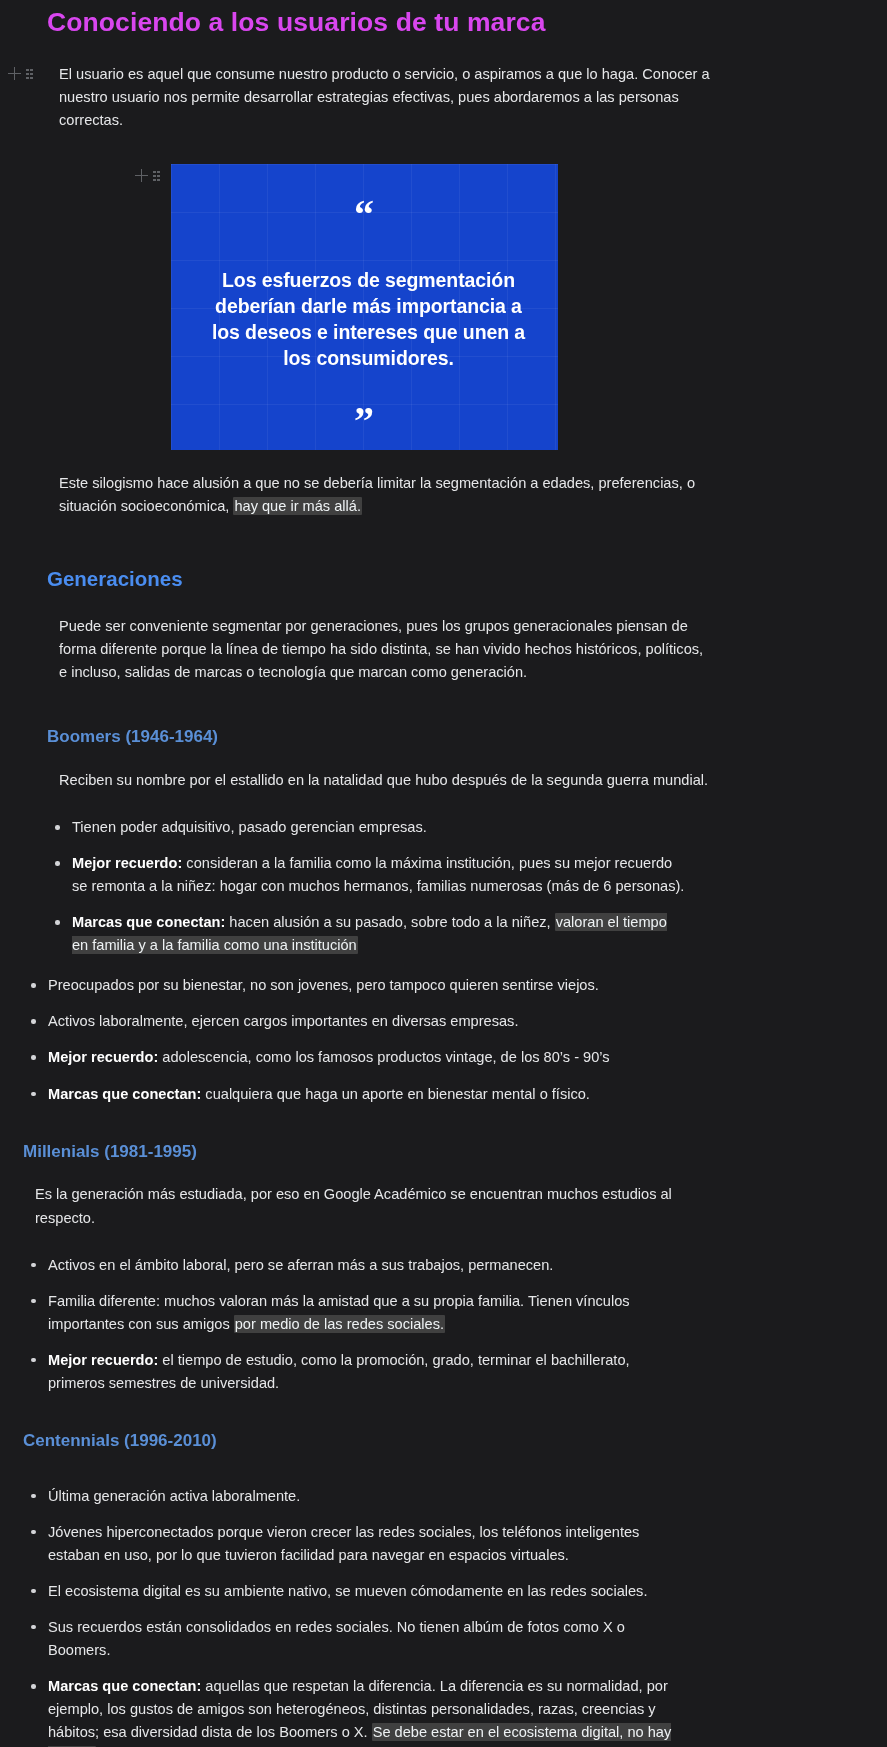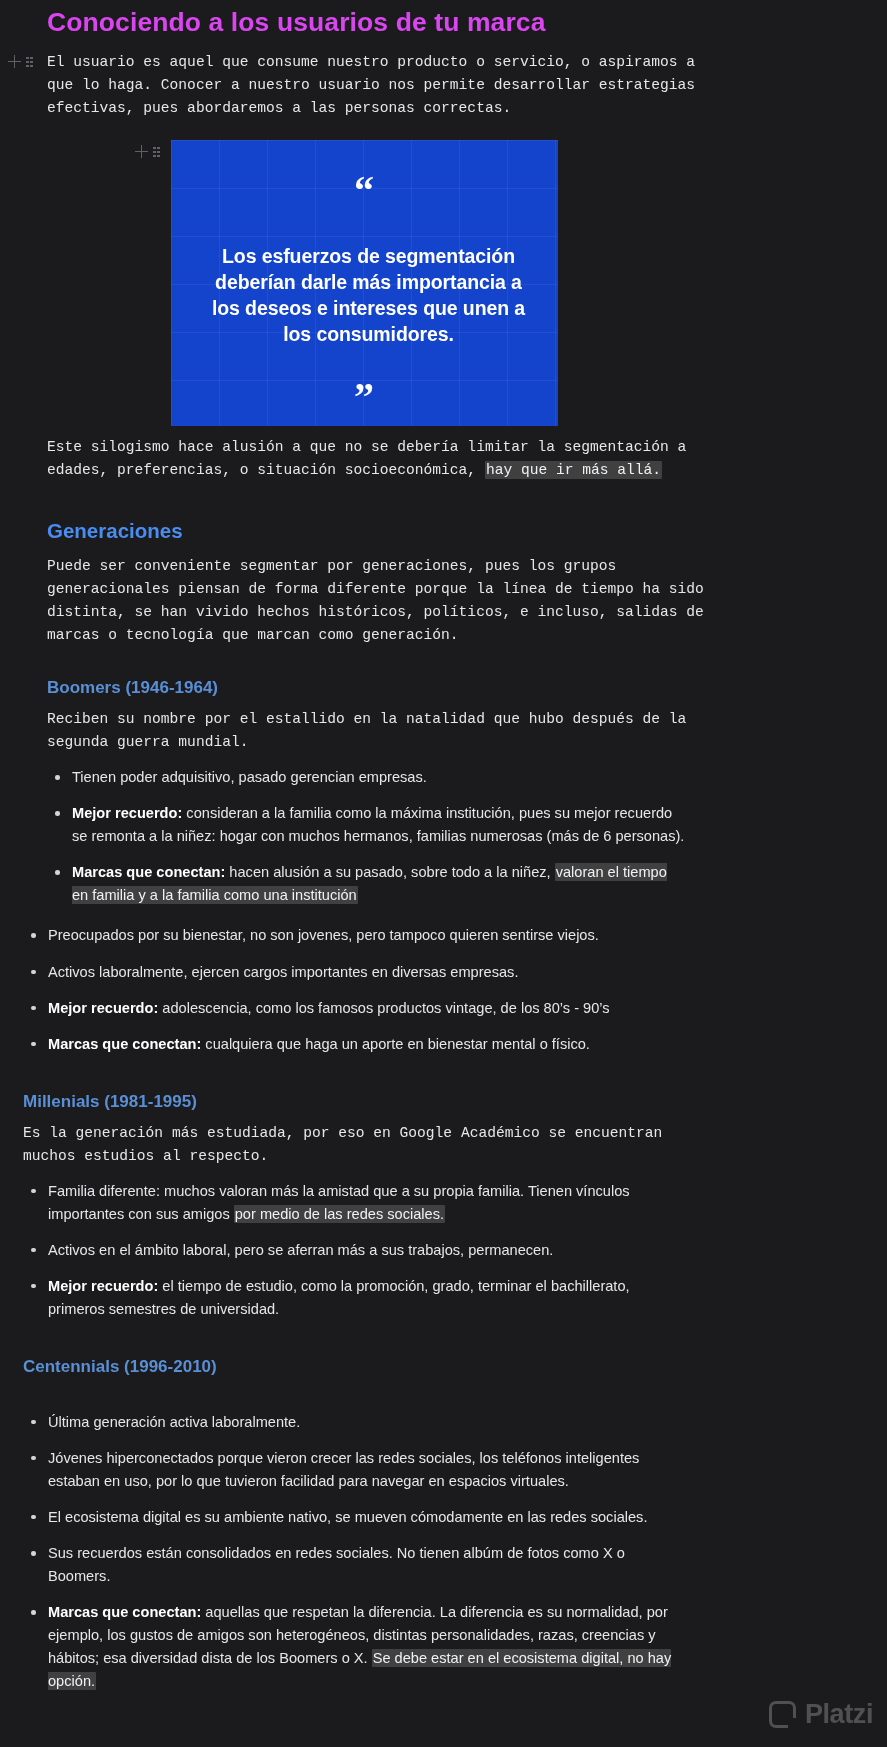--- a/index.html
+++ b/index.html
@@ -72,26 +72,25 @@
     padding:20px 0 6px 47px;
     font-size:17px;
     font-weight:600;
     color:#5a8fd6;
     line-height:1.35;
   }
   h3.gen-title.outer{
     padding-left:23px;
   }
   p.para{
-    margin:0;
+    margin:12px;
     padding:2px 200px 10px 47px;
     font-size:14.6px;
     line-height:1.58;
     color:#e6e7e9;
-    font-family:Liberation Mono, monospace;
   }
   p.para.wide{padding-right:165px;}
   p.para.outer{padding-left:23px;padding-right:200px;}
 
   ul.blist{
     margin:0;
     padding:2px 200px 2px 70px;
     list-style:none;
   }
   ul.blist.outer{padding-left:46px;}
@@ -267,22 +266,22 @@
   <ul class="blist outer">
     <li><span>Preocupados por su bienestar, no son jovenes, pero tampoco quieren sentirse viejos.</span></li>
     <li><span>Activos laboralmente, ejercen cargos importantes en diversas empresas.</span></li>
     <li><b class="lead">Mejor recuerdo:</b><span> adolescencia, como los famosos productos vintage, de los 80’s - 90’s</span></li>
     <li><b class="lead">Marcas que conectan:</b><span> cualquiera que haga un aporte en bienestar mental o físico.</span></li>
   </ul>
 
   <h3 class="gen-title outer">Millenials (1981-1995)</h3>
   <p class="para outer">Es la generación más estudiada, por eso en Google Académico se encuentran muchos estudios al respecto.</p>
   <ul class="blist outer">
+    <li><span>Activos en el ámbito laboral, pero se aferran más a sus trabajos, permanecen.</span></li>
     <li><span>Familia diferente: muchos valoran más la amistad que a su propia familia. Tienen vínculos importantes con sus amigos </span><mark class="hl">por medio de las redes sociales.</mark></li>
-    <li><span>Activos en el ámbito laboral, pero se aferran más a sus trabajos, permanecen.</span></li>
     <li><b class="lead">Mejor recuerdo:</b><span> el tiempo de estudio, como la promoción, grado, terminar el bachillerato, primeros semestres de universidad.</span></li>
   </ul>
 
   <h3 class="gen-title outer">Centennials (1996-2010)</h3>
   <ul class="blist outer" style="padding-top:26px;">
     <li><span>Última generación activa laboralmente.</span></li>
     <li><span>Jóvenes hiperconectados porque vieron crecer las redes sociales, los teléfonos inteligentes estaban en uso, por lo que tuvieron facilidad para navegar en espacios virtuales.</span></li>
     <li><span>El ecosistema digital es su ambiente nativo, se mueven cómodamente en las redes sociales.</span></li>
     <li><span>Sus recuerdos están consolidados en redes sociales. No tienen albúm de fotos como X o Boomers.</span></li>
     <li><b class="lead">Marcas que conectan:</b><span> aquellas que respetan la diferencia. La diferencia es su normalidad, por ejemplo, los gustos de amigos son heterogéneos, distintas personalidades, razas, creencias y hábitos; esa diversidad dista de los Boomers o X. </span><mark class="hl">Se debe estar en el ecosistema digital, no hay opción.</mark></li>

